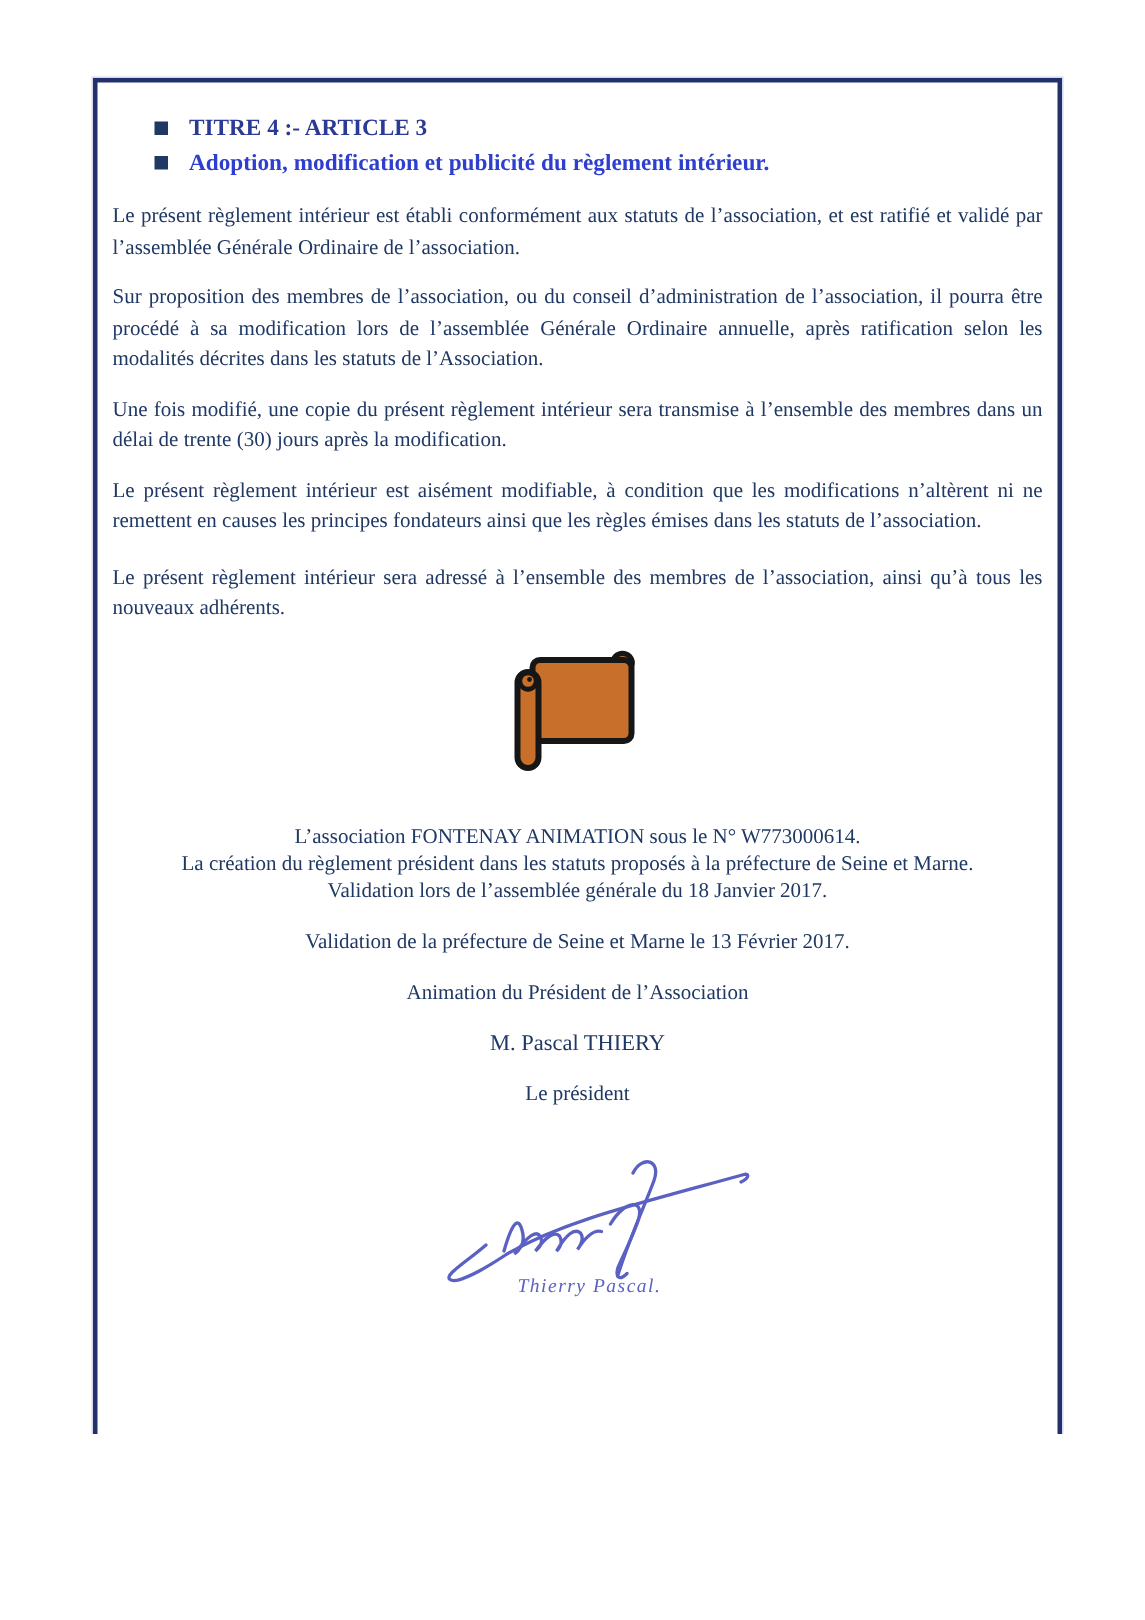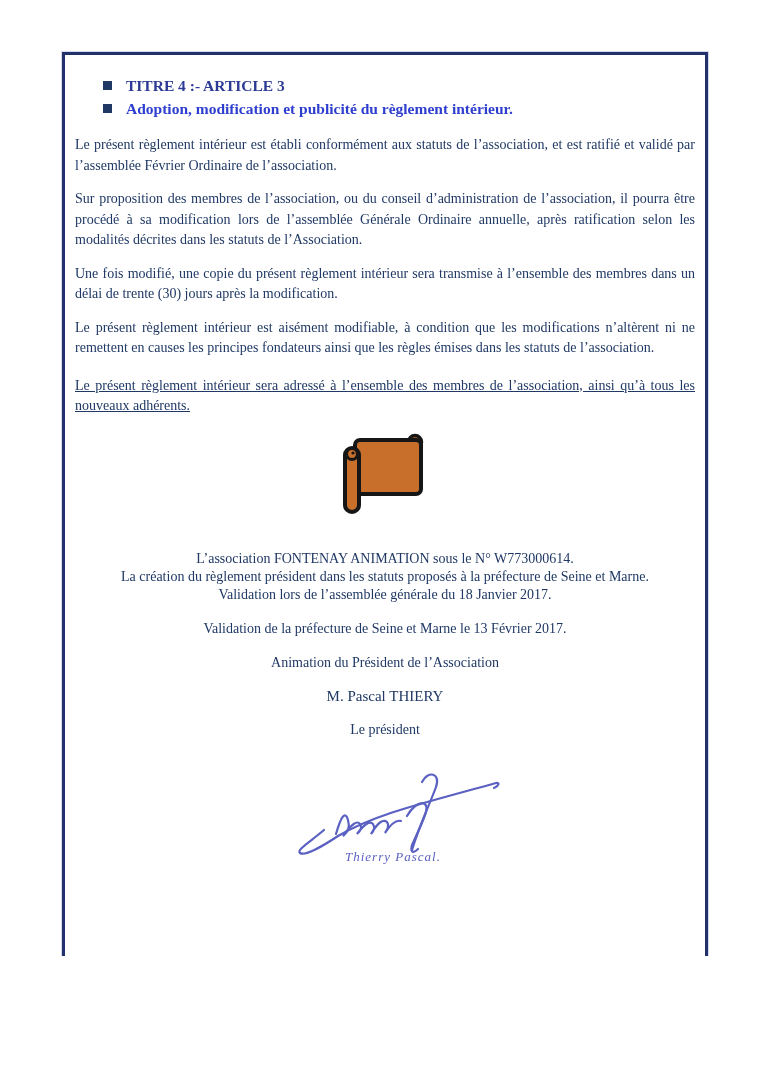--- a/index.html
+++ b/index.html
@@ -50,21 +50,21 @@
   .title-row.first .title-text { color: #2b3a94; }
   .title-row.second .title-text { color: #2e3ecf; }
 
   .body-par {
     margin: 13px 0 0 0;
     font-size: 14px;
     line-height: 20.5px;
     text-align: justify;
     color: #1f3864;
   }
-  .body-par.gap-before { margin-top: 17px; text-decoration: underline; }
+  .body-par.gap-before { margin-top: 17px; }
   .body-par.no-gap { margin-top: 0; }
 
   .scroll-wrap {
     margin-top: 14px;
     display: flex;
     justify-content: center;
   }
 
   .center-block {
     margin-top: 31px;
@@ -105,21 +105,21 @@
       <div class="title-row first">
         <span class="bullet"></span>
         <span class="title-text">TITRE 4 :- ARTICLE 3</span>
       </div>
       <div class="title-row second">
         <span class="bullet"></span>
         <span class="title-text">Adoption, modification et publicité du règlement intérieur.</span>
       </div>
     </div>
 
-    <p class="body-par">Le présent règlement intérieur est établi conformément aux statuts de l’association, et est ratifié et validé par l’assemblée Février Ordinaire de l’association.</p>
+    <p class="body-par">Le présent règlement intérieur est établi conformément aux statuts de l’association, et est ratifié et validé par l’assemblée Générale Ordinaire de l’association.</p>
     <p class="body-par">Sur proposition des membres de l’association, ou du conseil d’administration de l’association, il pourra être procédé à sa modification lors de l’assemblée Générale Ordinaire annuelle, après ratification selon les modalités décrites dans les statuts de l’Association.</p>
     <p class="body-par">Une fois modifié, une copie du présent règlement intérieur sera transmise à l’ensemble des membres dans un délai de trente (30) jours après la modification.</p>
     <p class="body-par">Le présent règlement intérieur est aisément modifiable, à condition que les modifications n’altèrent ni ne remettent en causes les principes fondateurs ainsi que les règles émises dans les statuts de l’association.</p>
     <p class="body-par gap-before">Le présent règlement intérieur sera adressé à l’ensemble des membres de l’association, ainsi qu’à tous les nouveaux adhérents.</p>
 
     <div class="scroll-wrap">
       <svg width="95" height="88" viewBox="0 0 95 88">
 
         <circle cx="77" cy="11" r="6.5" fill="#c8702b" stroke="#161616" stroke-width="3.5"></circle>
         <circle cx="78" cy="10" r="1.8" fill="#161616"></circle>

